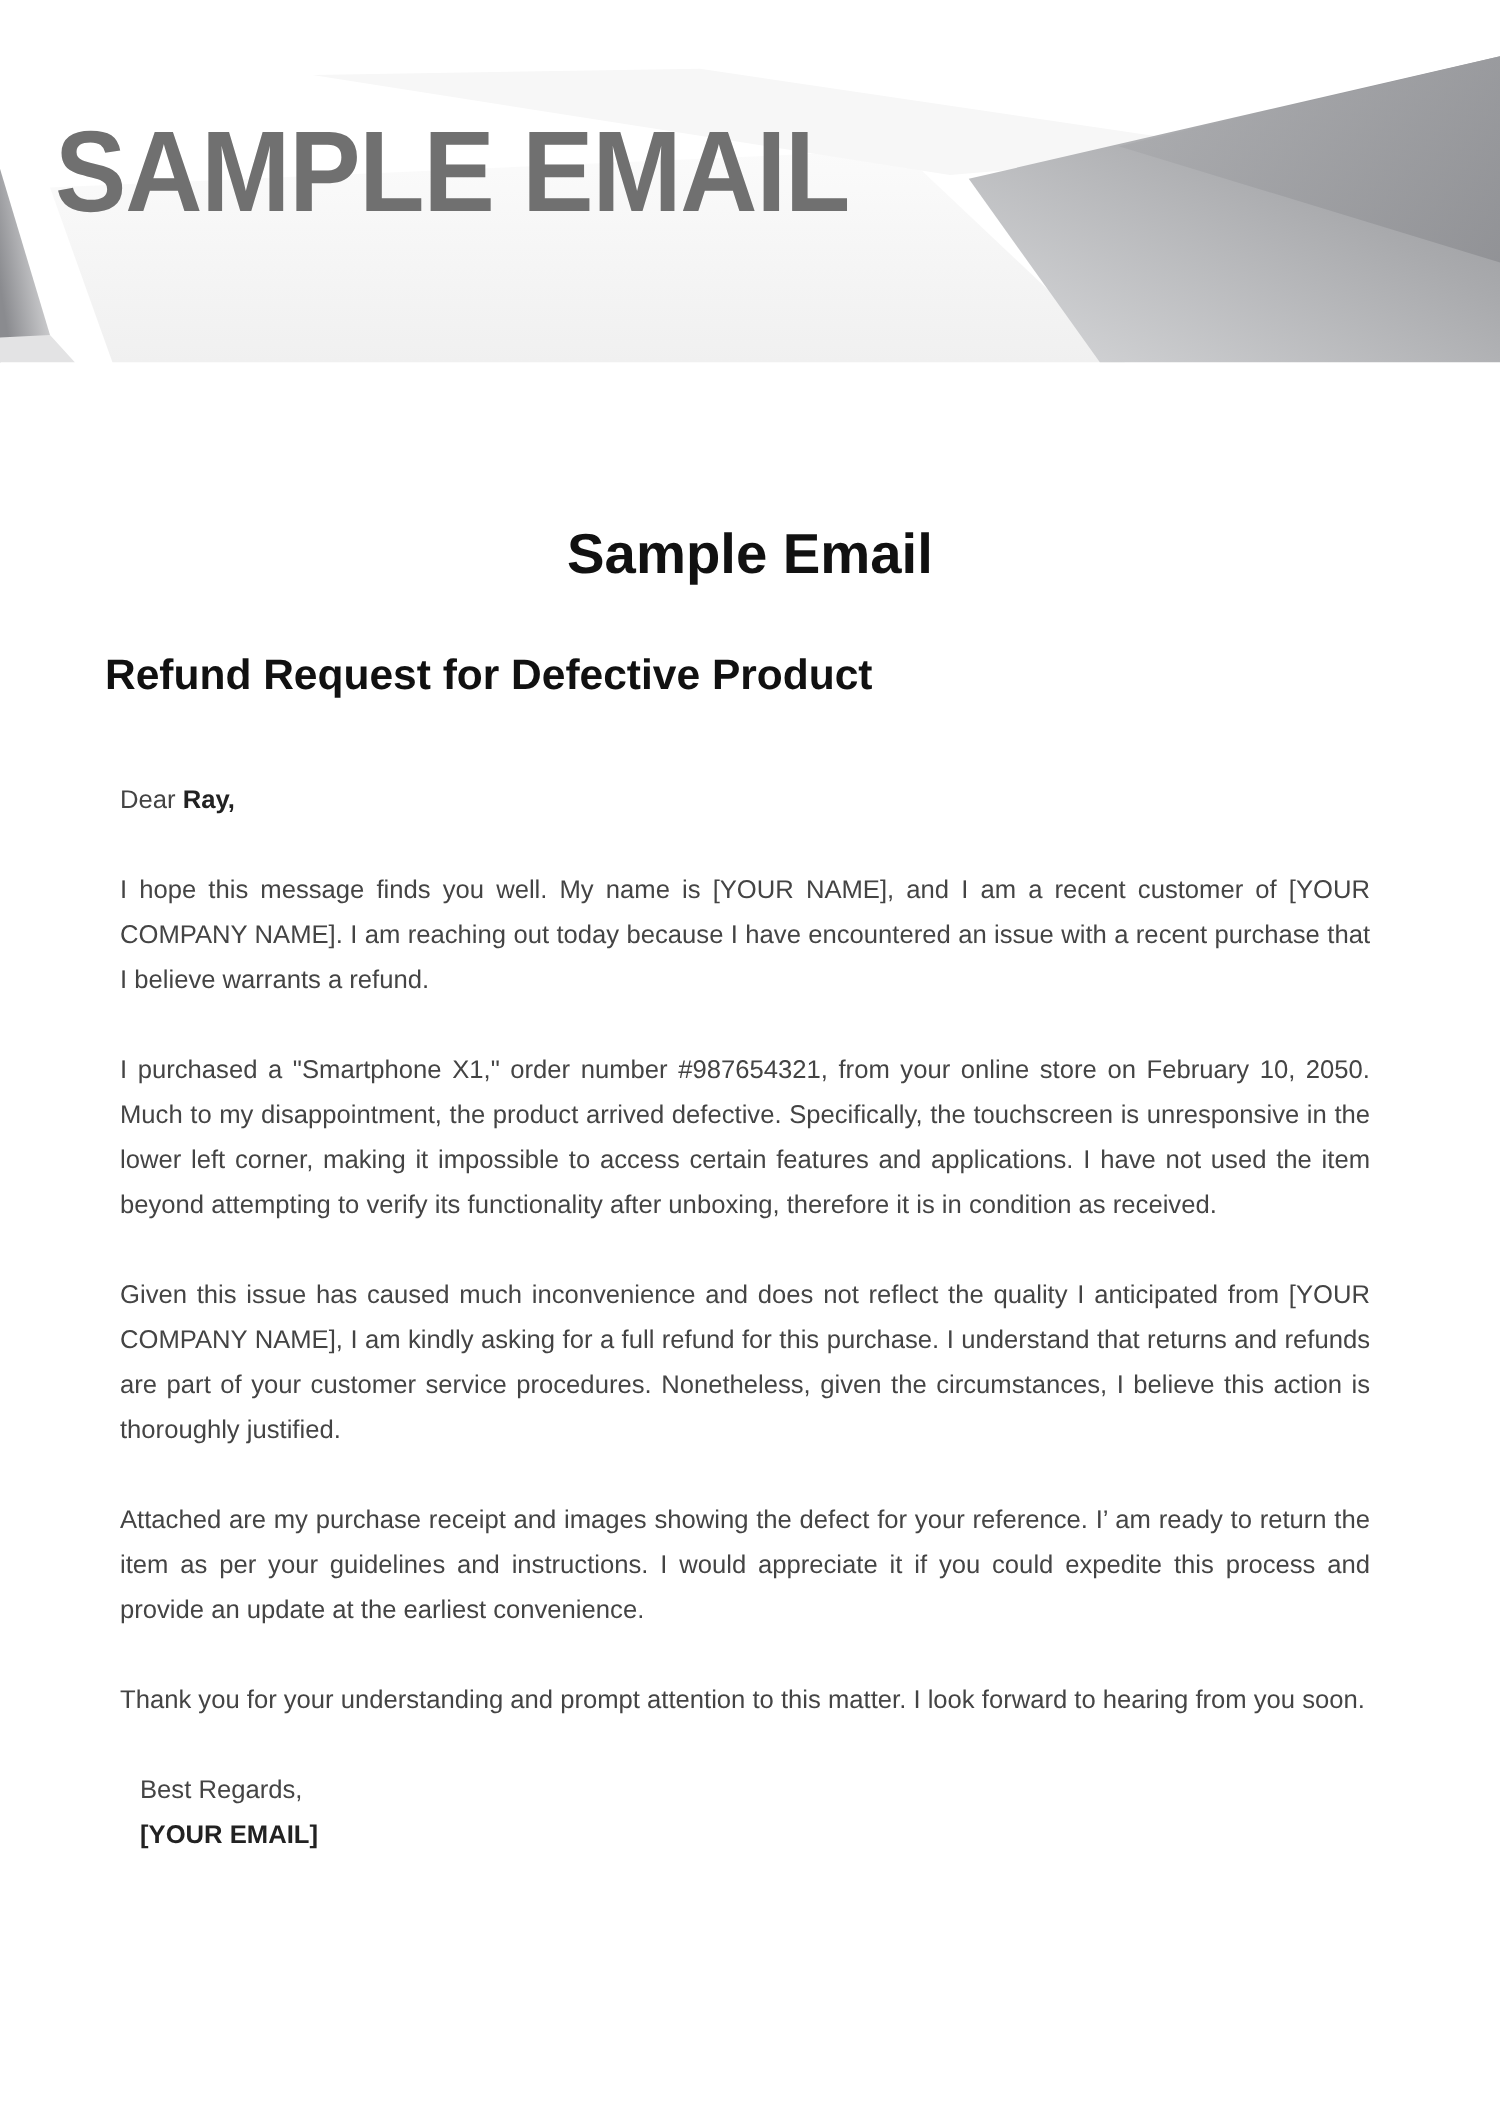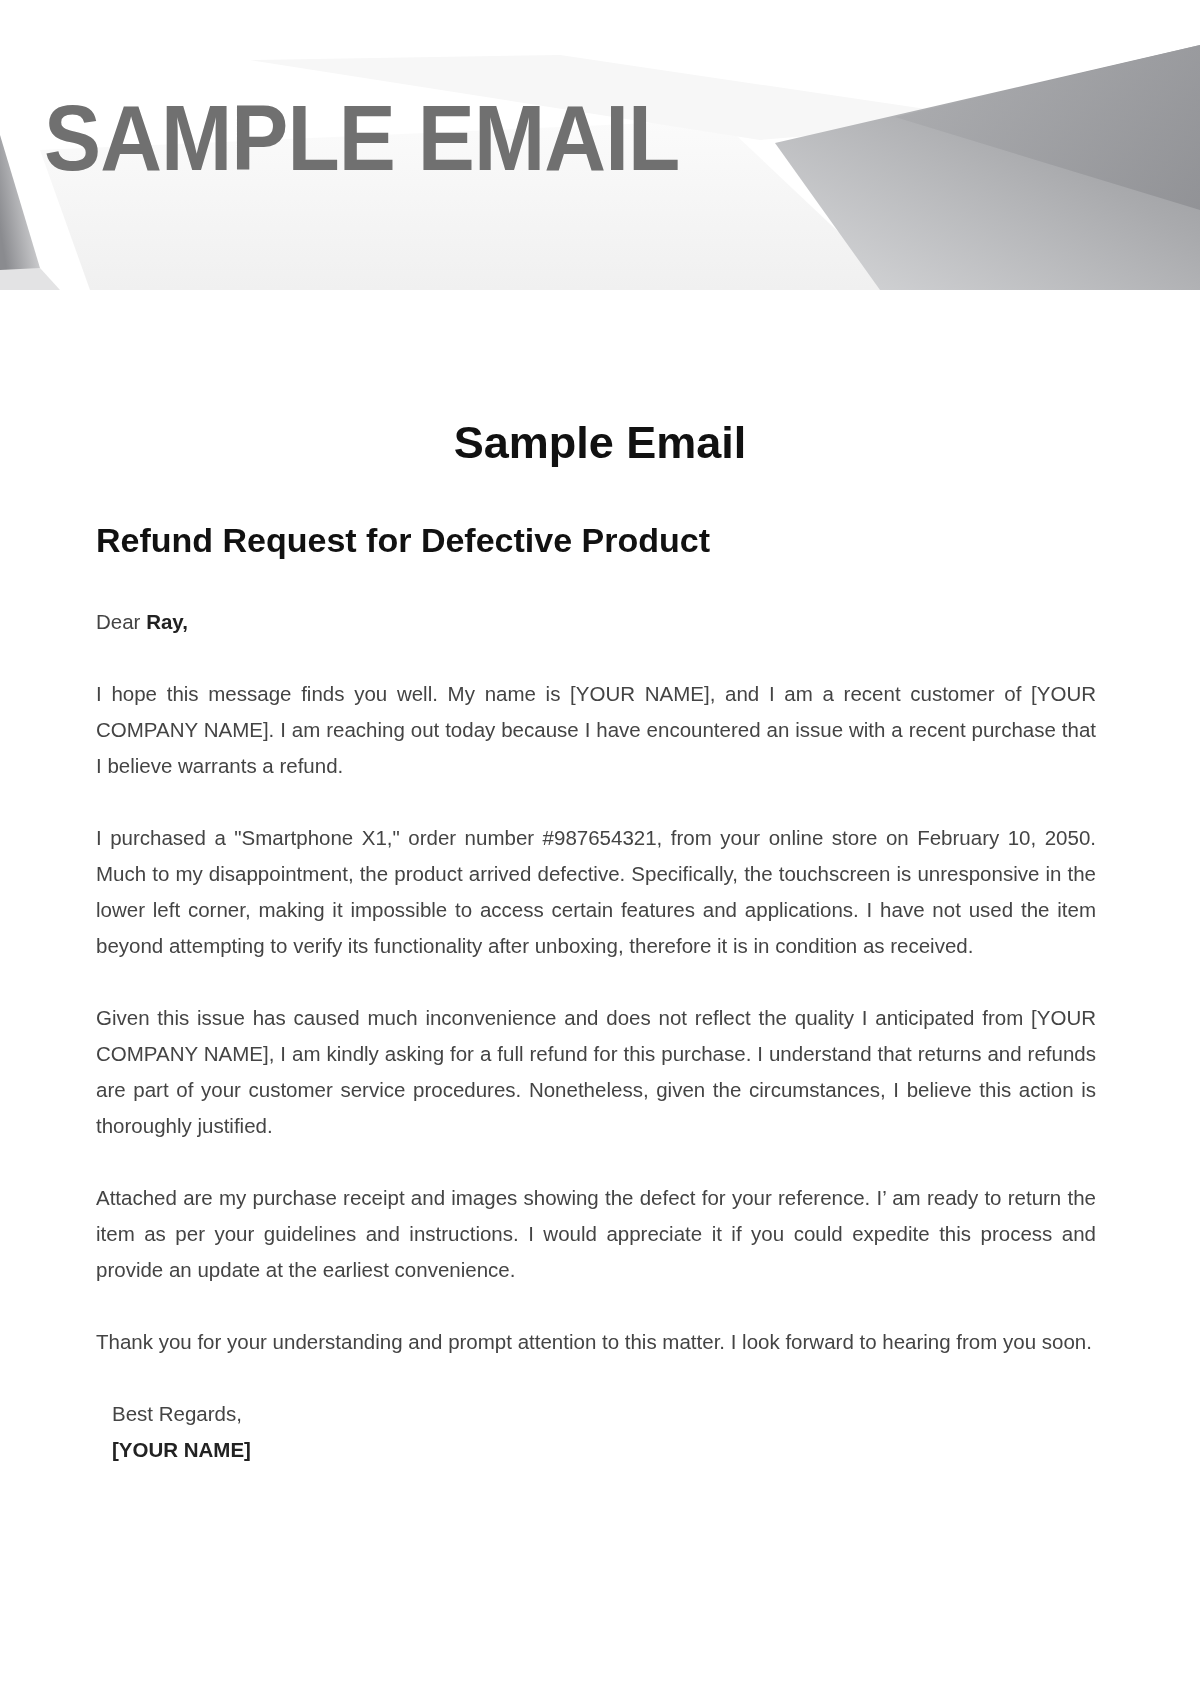--- a/index.html
+++ b/index.html
@@ -1,22 +1,22 @@
 <!DOCTYPE html>
 <html><head>
 <meta charset="utf-8">
 <style>
   html, body { margin: 0; padding: 0; background: #ffffff; }
   body { width: 1200px; height: 1700px; position: relative; overflow: hidden; font-family: "Liberation Sans", sans-serif; }
   .header { position: absolute; left: 0; top: 0; width: 1200px; height: 290px; background: #ffffff; overflow: hidden; }
   .header svg { position: absolute; left: 0; top: 0; }
   .banner-title { position: absolute; left: 44px; top: 88px; font-family: "Liberation Sans", sans-serif; font-weight: 700; font-size: 92px; line-height: 100px; color: #707070; letter-spacing: -1px; transform: scaleX(0.93); transform-origin: left center; white-space: nowrap; }
   .doc-title { position: absolute; left: 0; top: 413px; width: 1200px; text-align: center; font-weight: 700; font-size: 45px; line-height: 60px; color: #111; }
-  .subject { position: absolute; left: 96px; top: 517px; font-weight: 700; font-size: 34px; line-height: 46px; color: #111; }
-  .content { position: absolute; left: 96px; top: 604px; width: 1000px; color: #444; font-size: 20.5px; line-height: 36px; }
+  .subject { position: absolute; left: 84px; top: 517px; font-weight: 700; font-size: 34px; line-height: 46px; color: #111; }
+  .content { position: absolute; left: 96px; top: 622px; width: 1000px; color: #444; font-size: 20.5px; line-height: 36px; }
   .content p { margin: 0 0 36px 0; text-align: justify; }
   .greeting b { color: #222; }
   .signature { margin: 16px; }
   .signature div { line-height: 35.5px; }
   .sig-strong { font-weight: 700; color: #222; }
 </style>
 </head>
 <body>
 
 <div class="header">
@@ -59,15 +59,15 @@
 
 <div class="content">
   <p class="greeting"><span>Dear </span><b>Ray,</b></p>
   <p>I hope this message finds you well. My name is [YOUR NAME], and I am a recent customer of [YOUR COMPANY NAME]. I am reaching out today because I have encountered an issue with a recent purchase that I believe warrants a refund.</p>
   <p>I purchased a "Smartphone X1," order number #987654321, from your online store on February 10, 2050. Much to my disappointment, the product arrived defective. Specifically, the touchscreen is unresponsive in the lower left corner, making it impossible to access certain features and applications. I have not used the item beyond attempting to verify its functionality after unboxing, therefore it is in condition as received.</p>
   <p>Given this issue has caused much inconvenience and does not reflect the quality I anticipated from [YOUR COMPANY NAME], I am kindly asking for a full refund for this purchase. I understand that returns and refunds are part of your customer service procedures. Nonetheless, given the circumstances, I believe this action is thoroughly justified.</p>
   <p>Attached are my purchase receipt and images showing the defect for your reference. I’ am ready to return the item as per your guidelines and instructions. I would appreciate it if you could expedite this process and provide an update at the earliest convenience.</p>
   <p>Thank you for your understanding and prompt attention to this matter. I look forward to hearing from you soon.</p>
   <div class="signature">
     <div>Best Regards,</div>
-    <div class="sig-strong">[YOUR NAME]</div>
+    <div class="sig-strong">[YOUR EMAIL]</div>
   </div>
 </div>
 
 </body></html>

